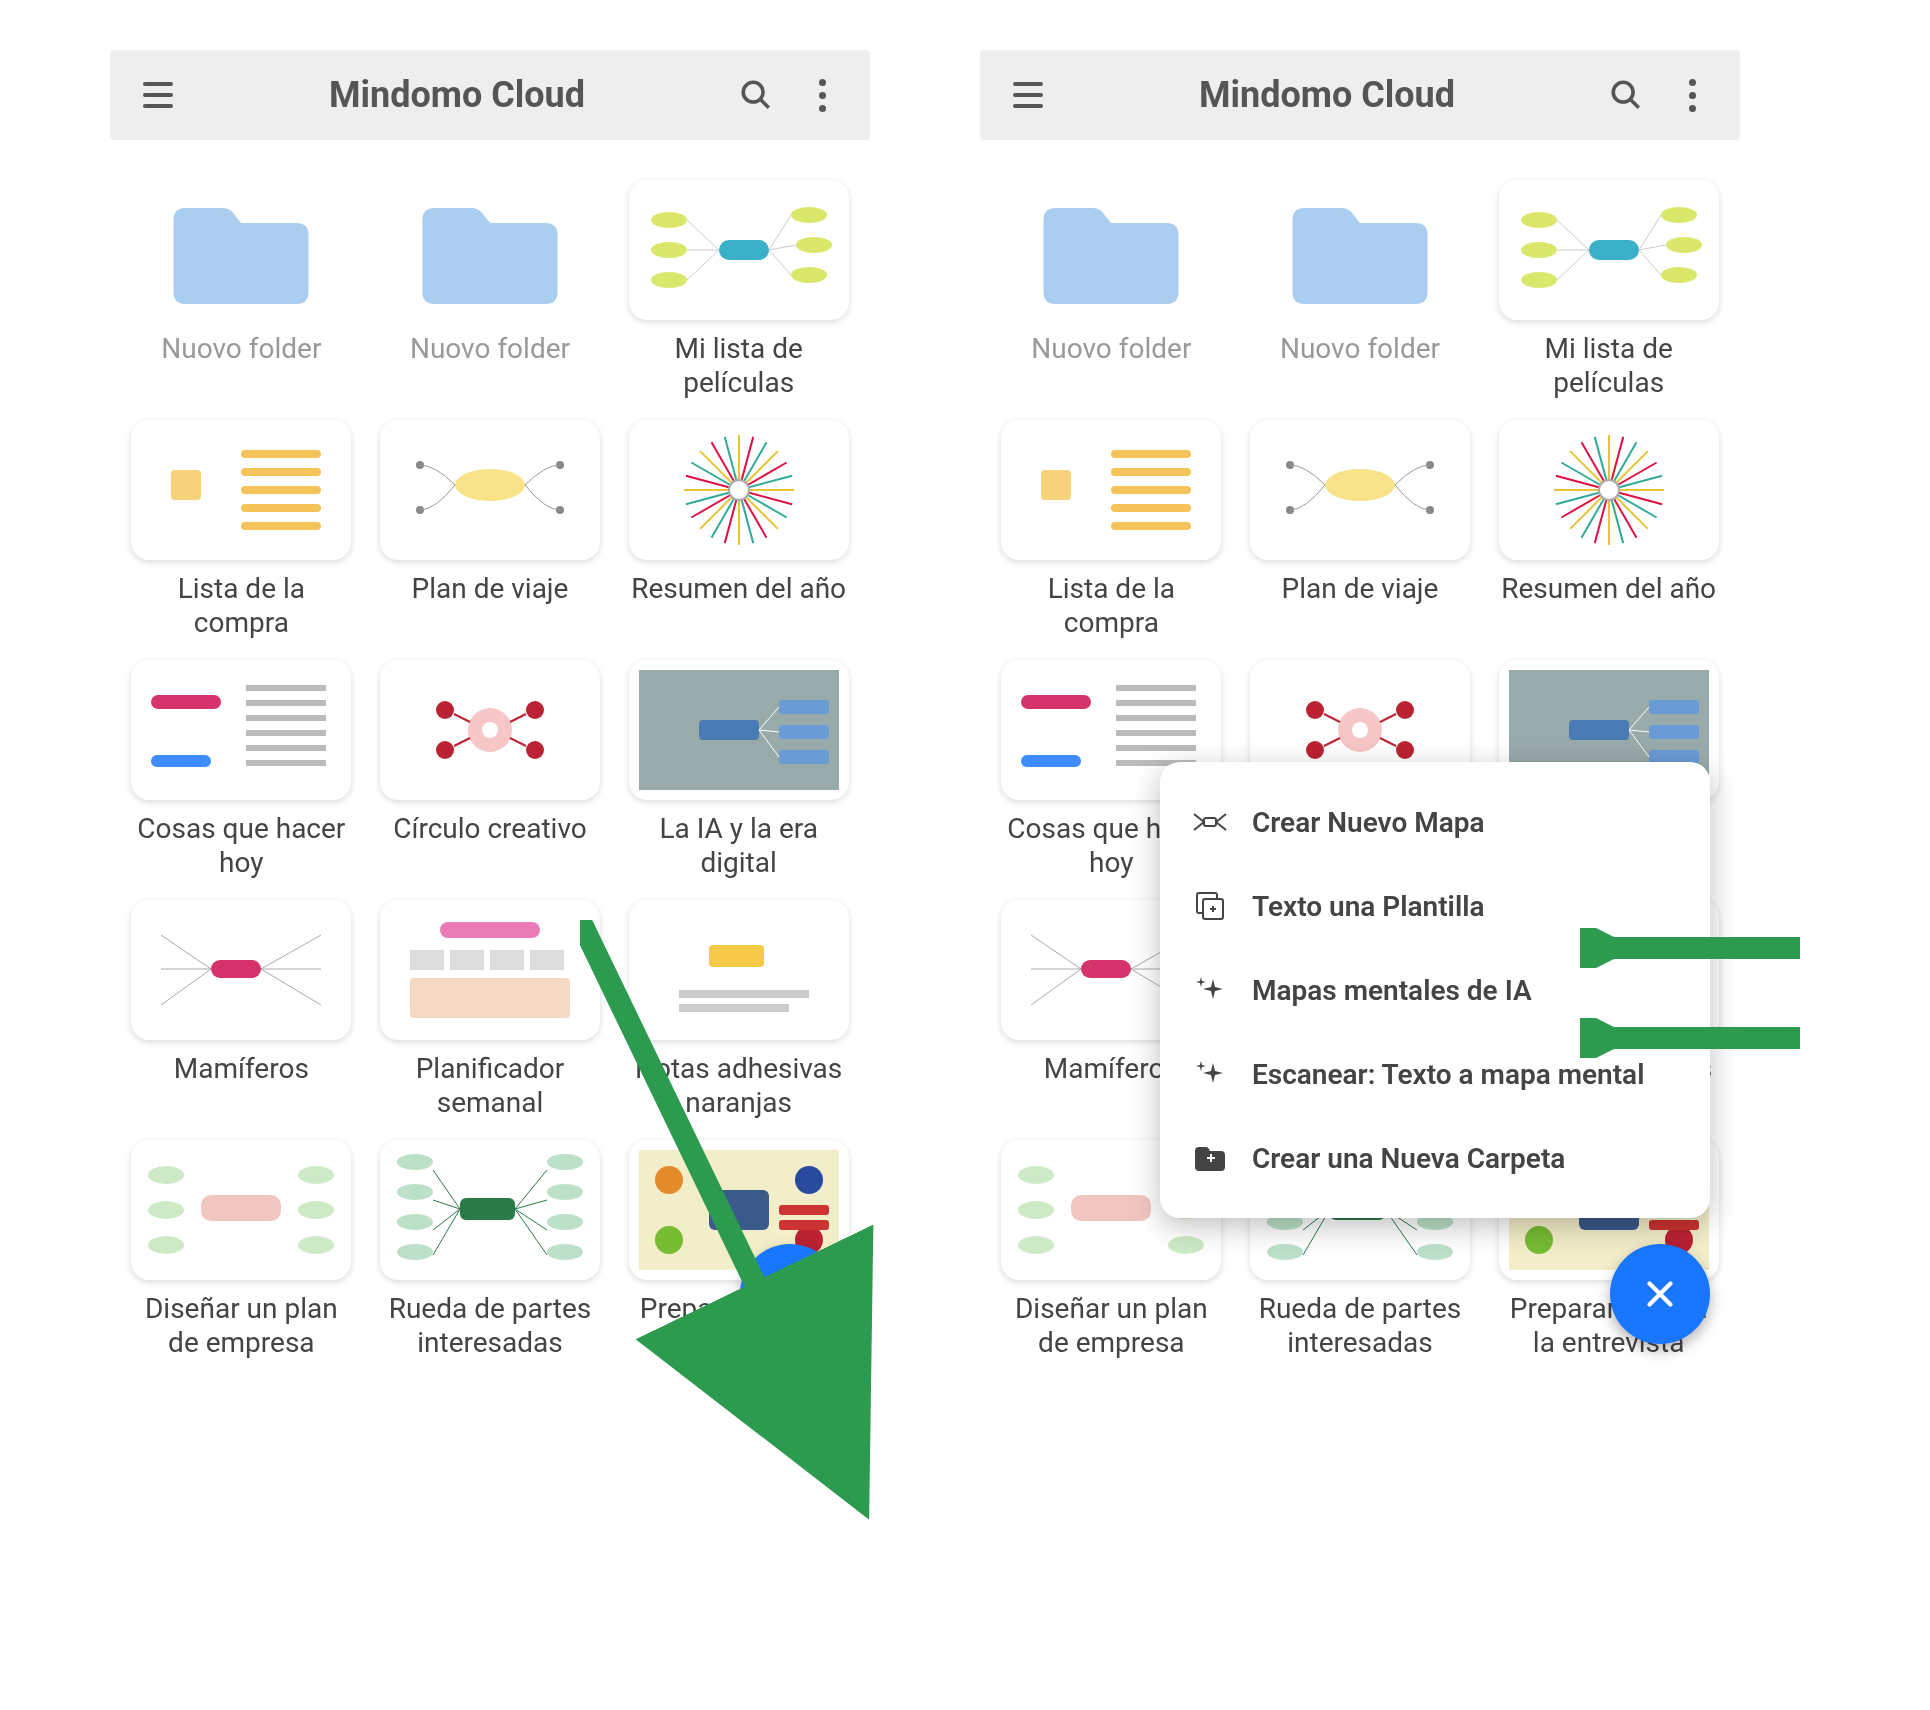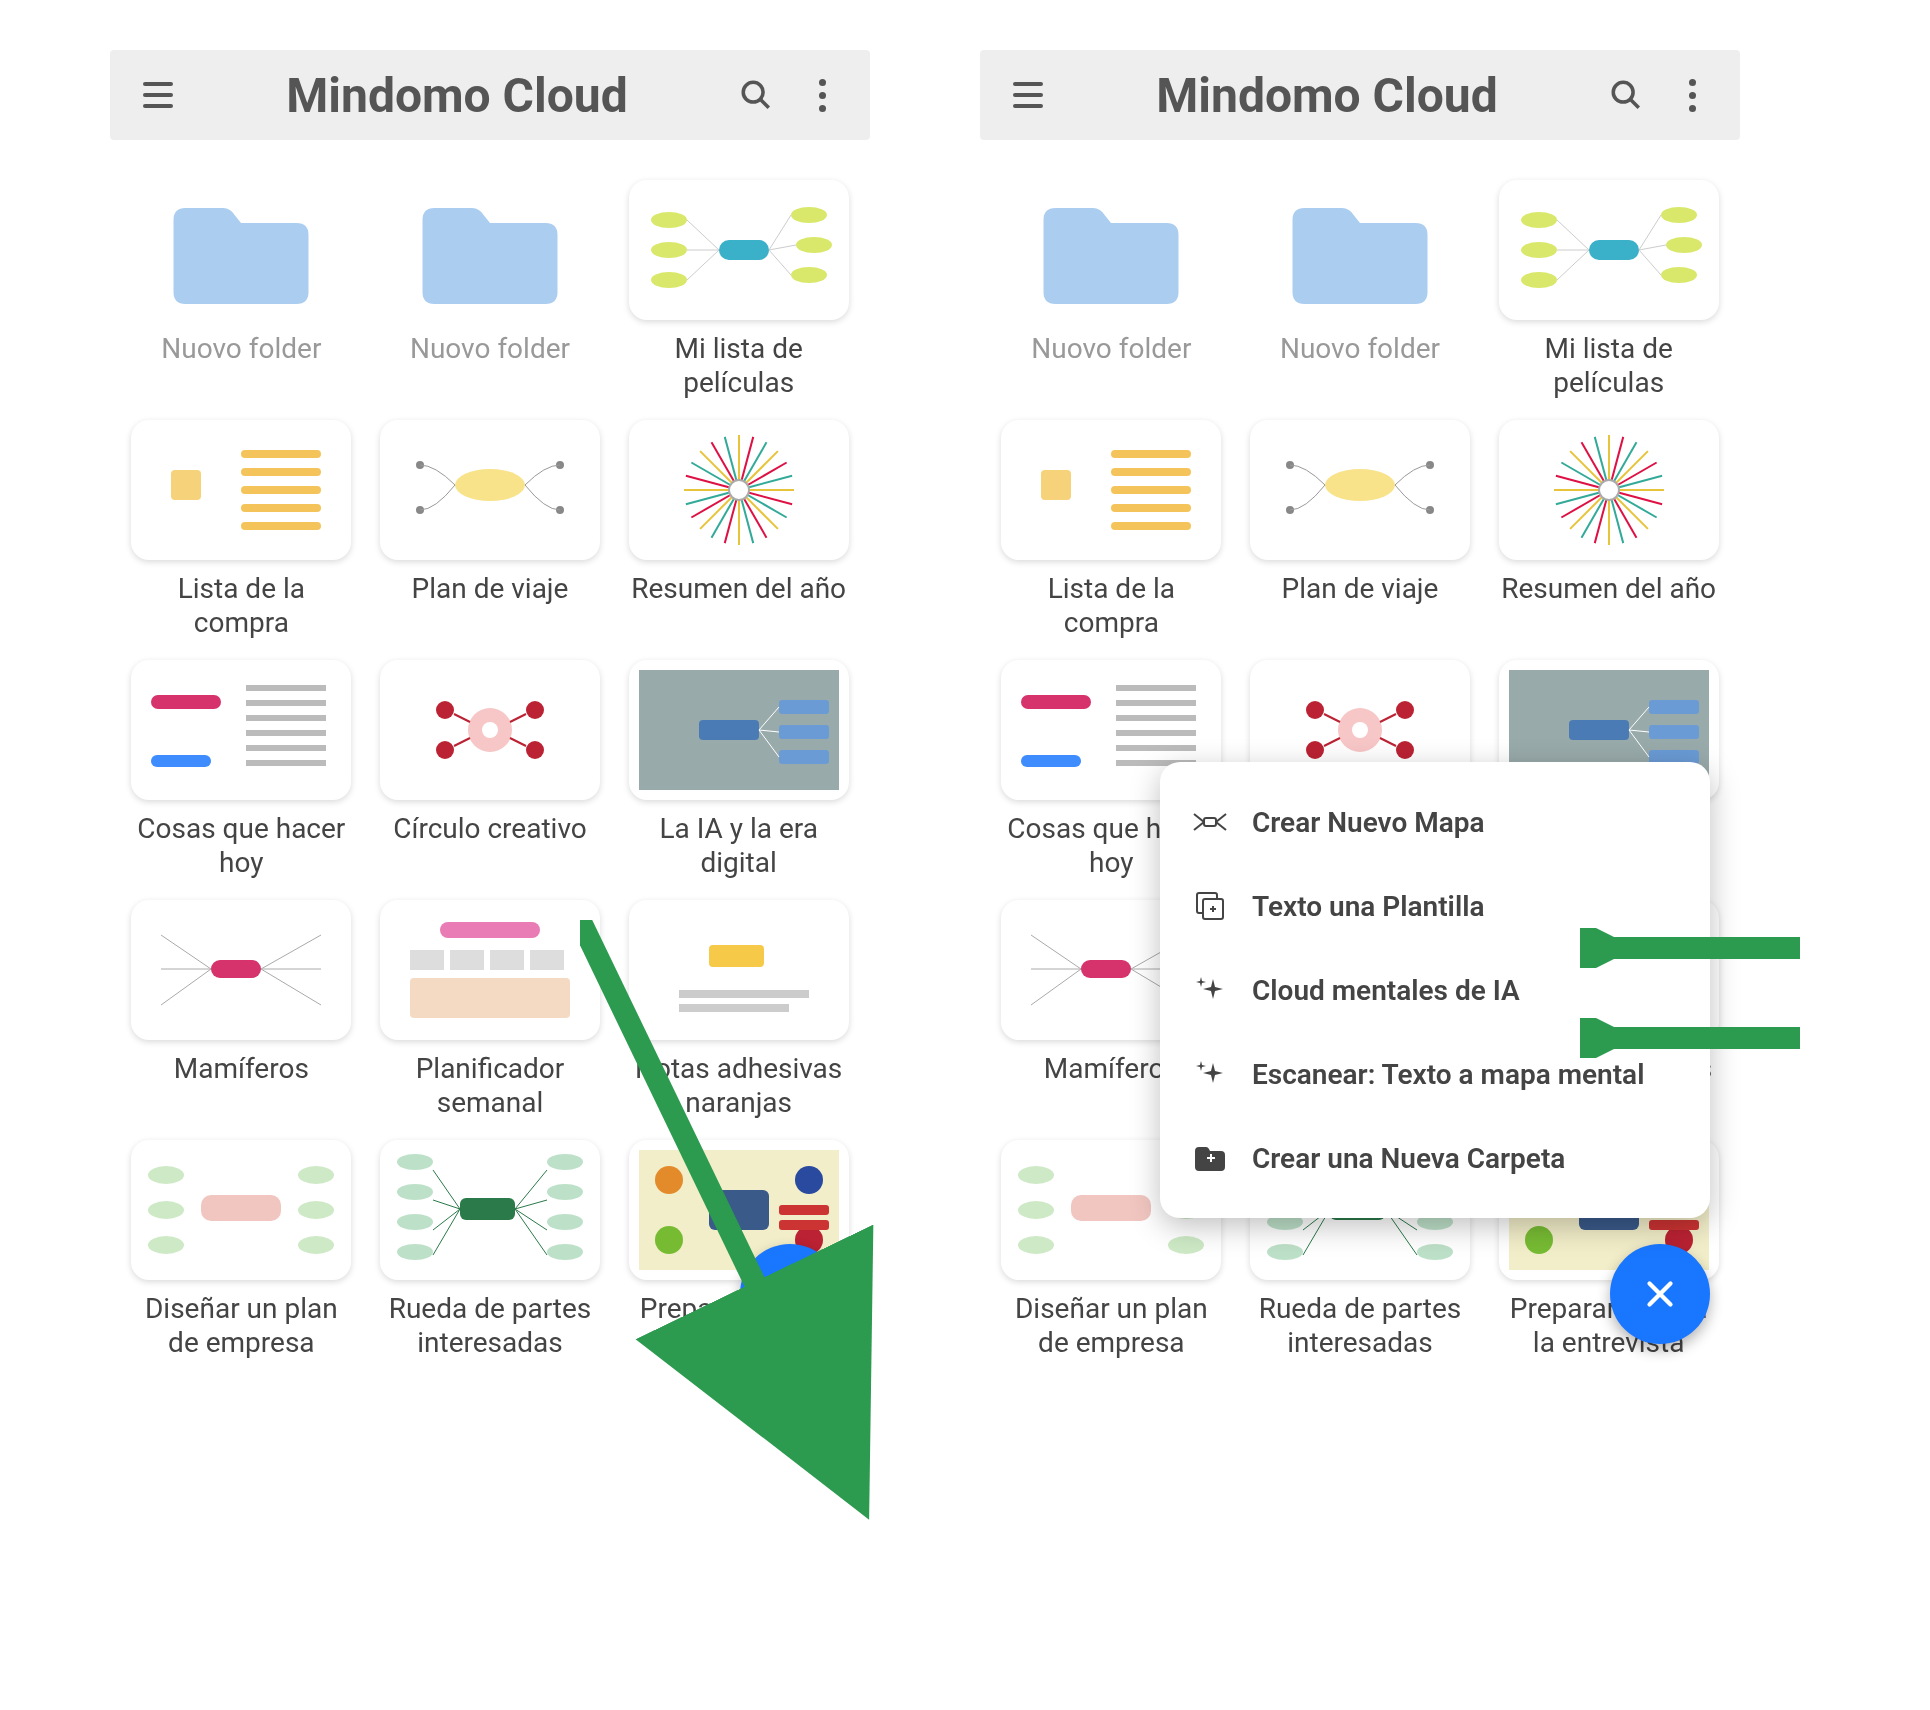--- a/index.html
+++ b/index.html
@@ -26,21 +26,21 @@
     background: #eeeeee;
     display: flex;
     align-items: center;
     padding: 0 20px;
     gap: 10px;
     border-radius: 4px;
   }
   .topbar .title {
     flex: 1;
     text-align: center;
-    font-size: 48px;
+    font-size: 36px;
     font-weight: 700;
     color: #555;
   }
   .icon-btn {
     width: 56px;
     height: 56px;
     display: flex;
     align-items: center;
     justify-content: center;
     border-radius: 50%;
@@ -715,21 +715,21 @@
           </span>
           <span>Texto una Plantilla</span>
         </div>
         <div class="popup-item">
           <span class="popup-icon">
             <svg width="34" height="34" viewBox="0 0 34 34" fill="#444">
               <path d="M20 6 L22 14 L30 16 L22 18 L20 26 L18 18 L10 16 L18 14 Z"></path>
               <path d="M8 4 L9 8 L13 9 L9 10 L8 14 L7 10 L3 9 L7 8 Z"></path>
             </svg>
           </span>
-          <span>Cloud mentales de IA</span>
+          <span>Mapas mentales de IA</span>
         </div>
         <div class="popup-item">
           <span class="popup-icon">
             <svg width="34" height="34" viewBox="0 0 34 34" fill="#444">
               <path d="M20 6 L22 14 L30 16 L22 18 L20 26 L18 18 L10 16 L18 14 Z"></path>
               <path d="M8 4 L9 8 L13 9 L9 10 L8 14 L7 10 L3 9 L7 8 Z"></path>
             </svg>
           </span>
           <span>Escanear: Texto a mapa mental</span>
         </div>

